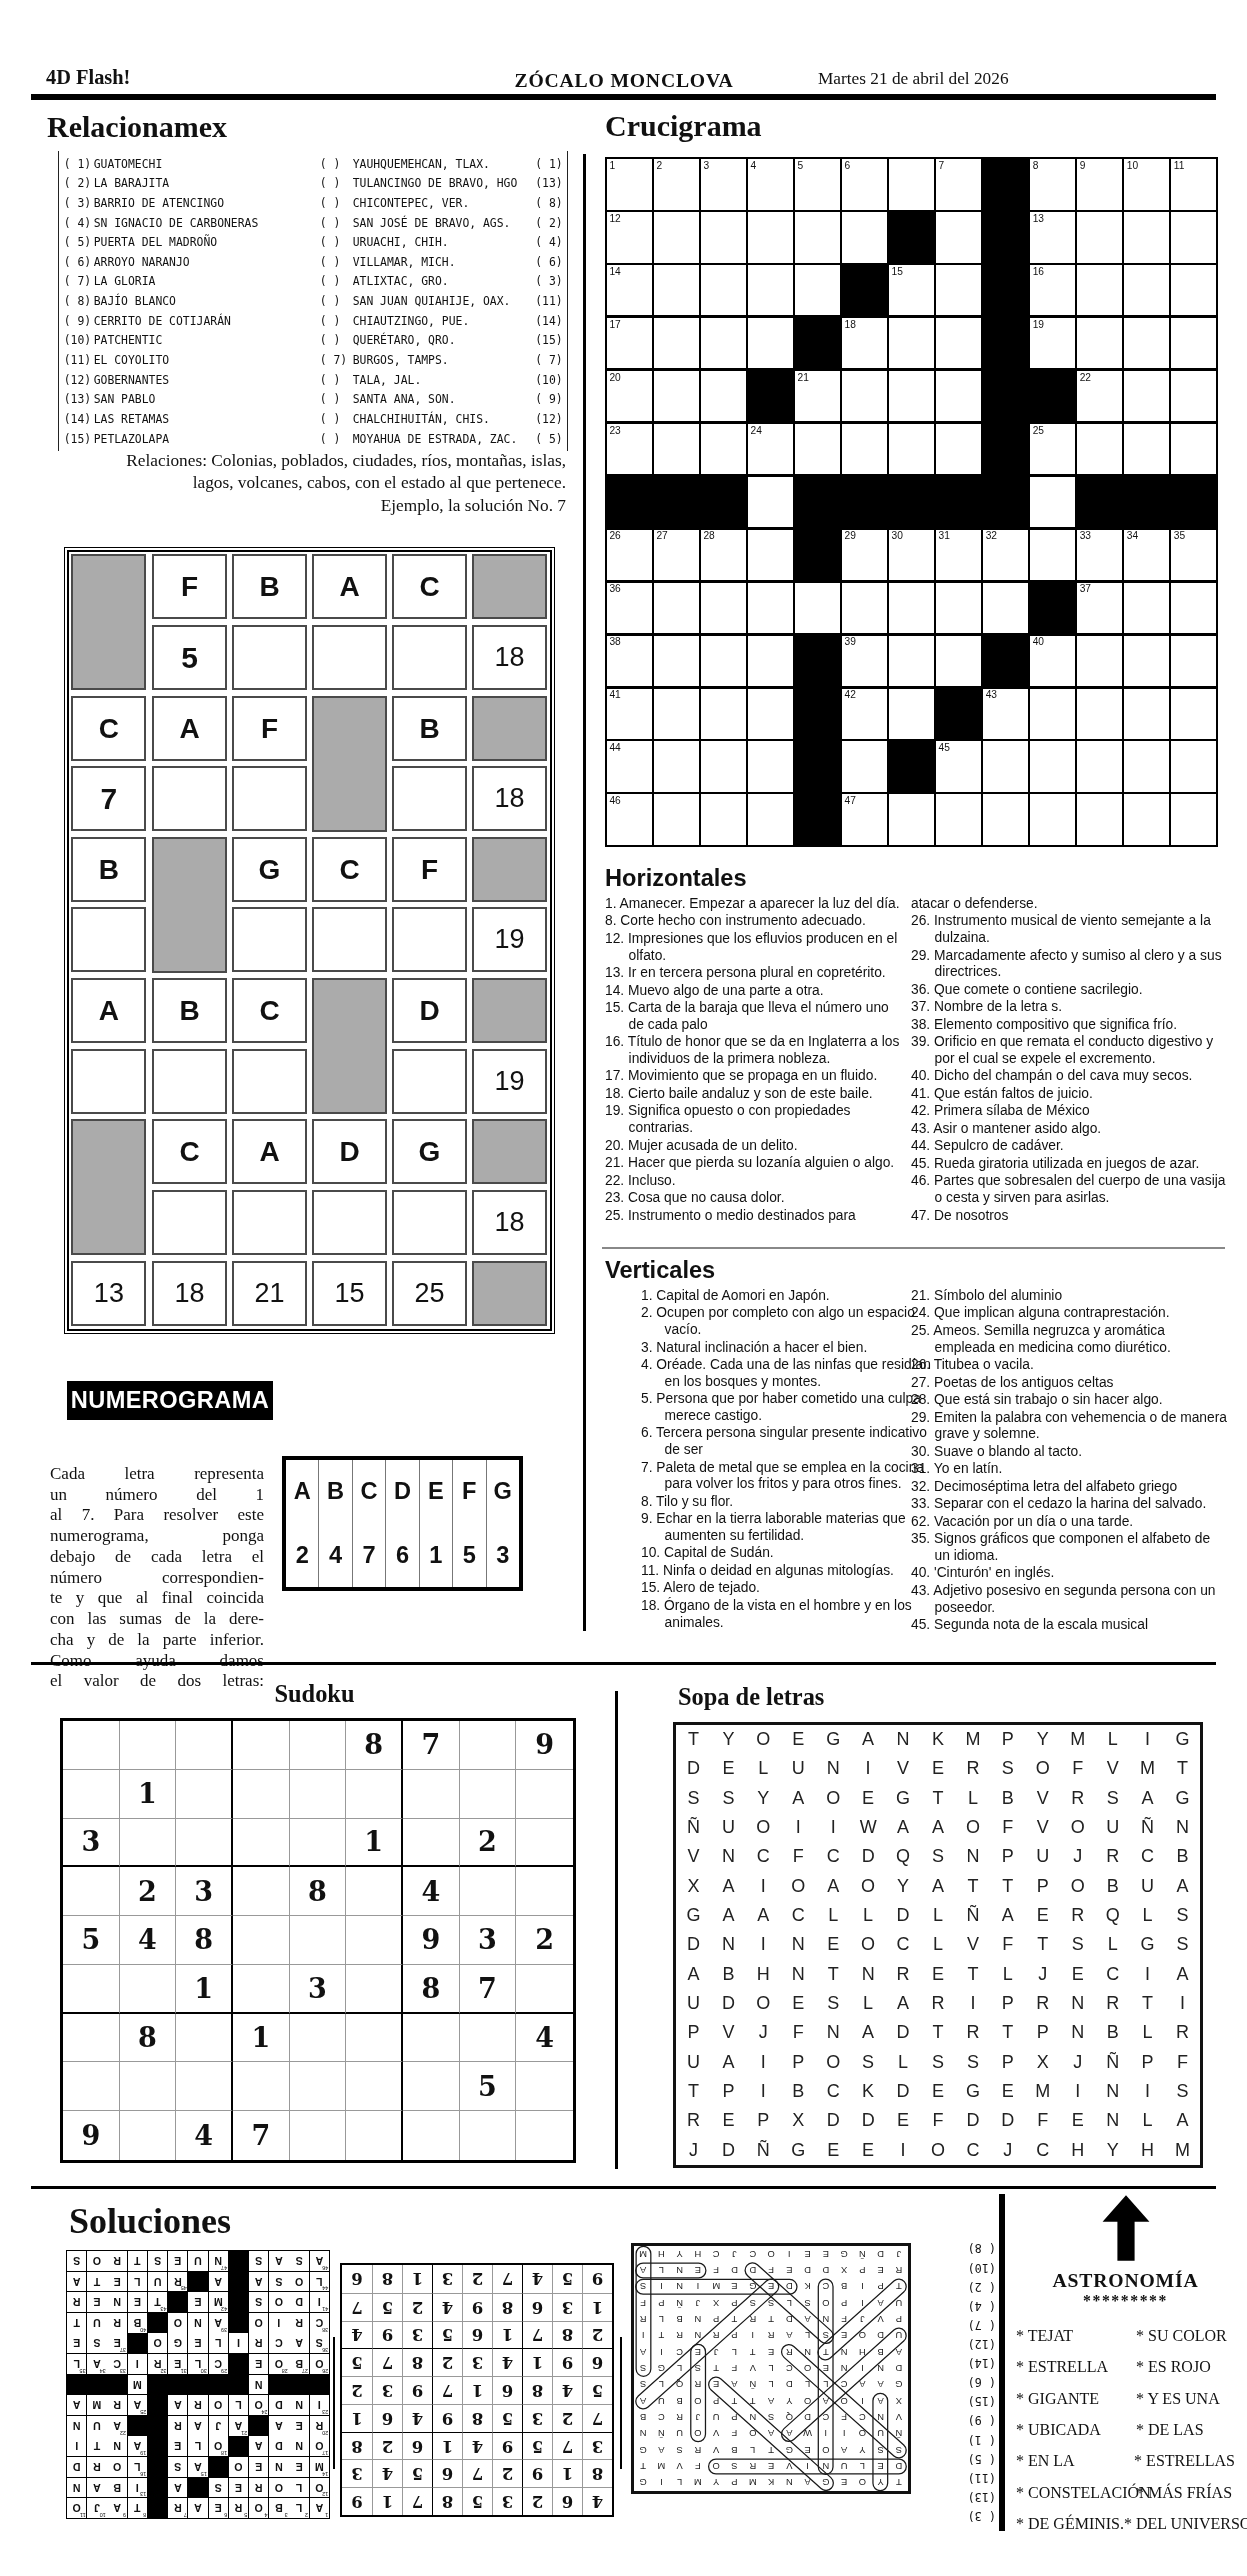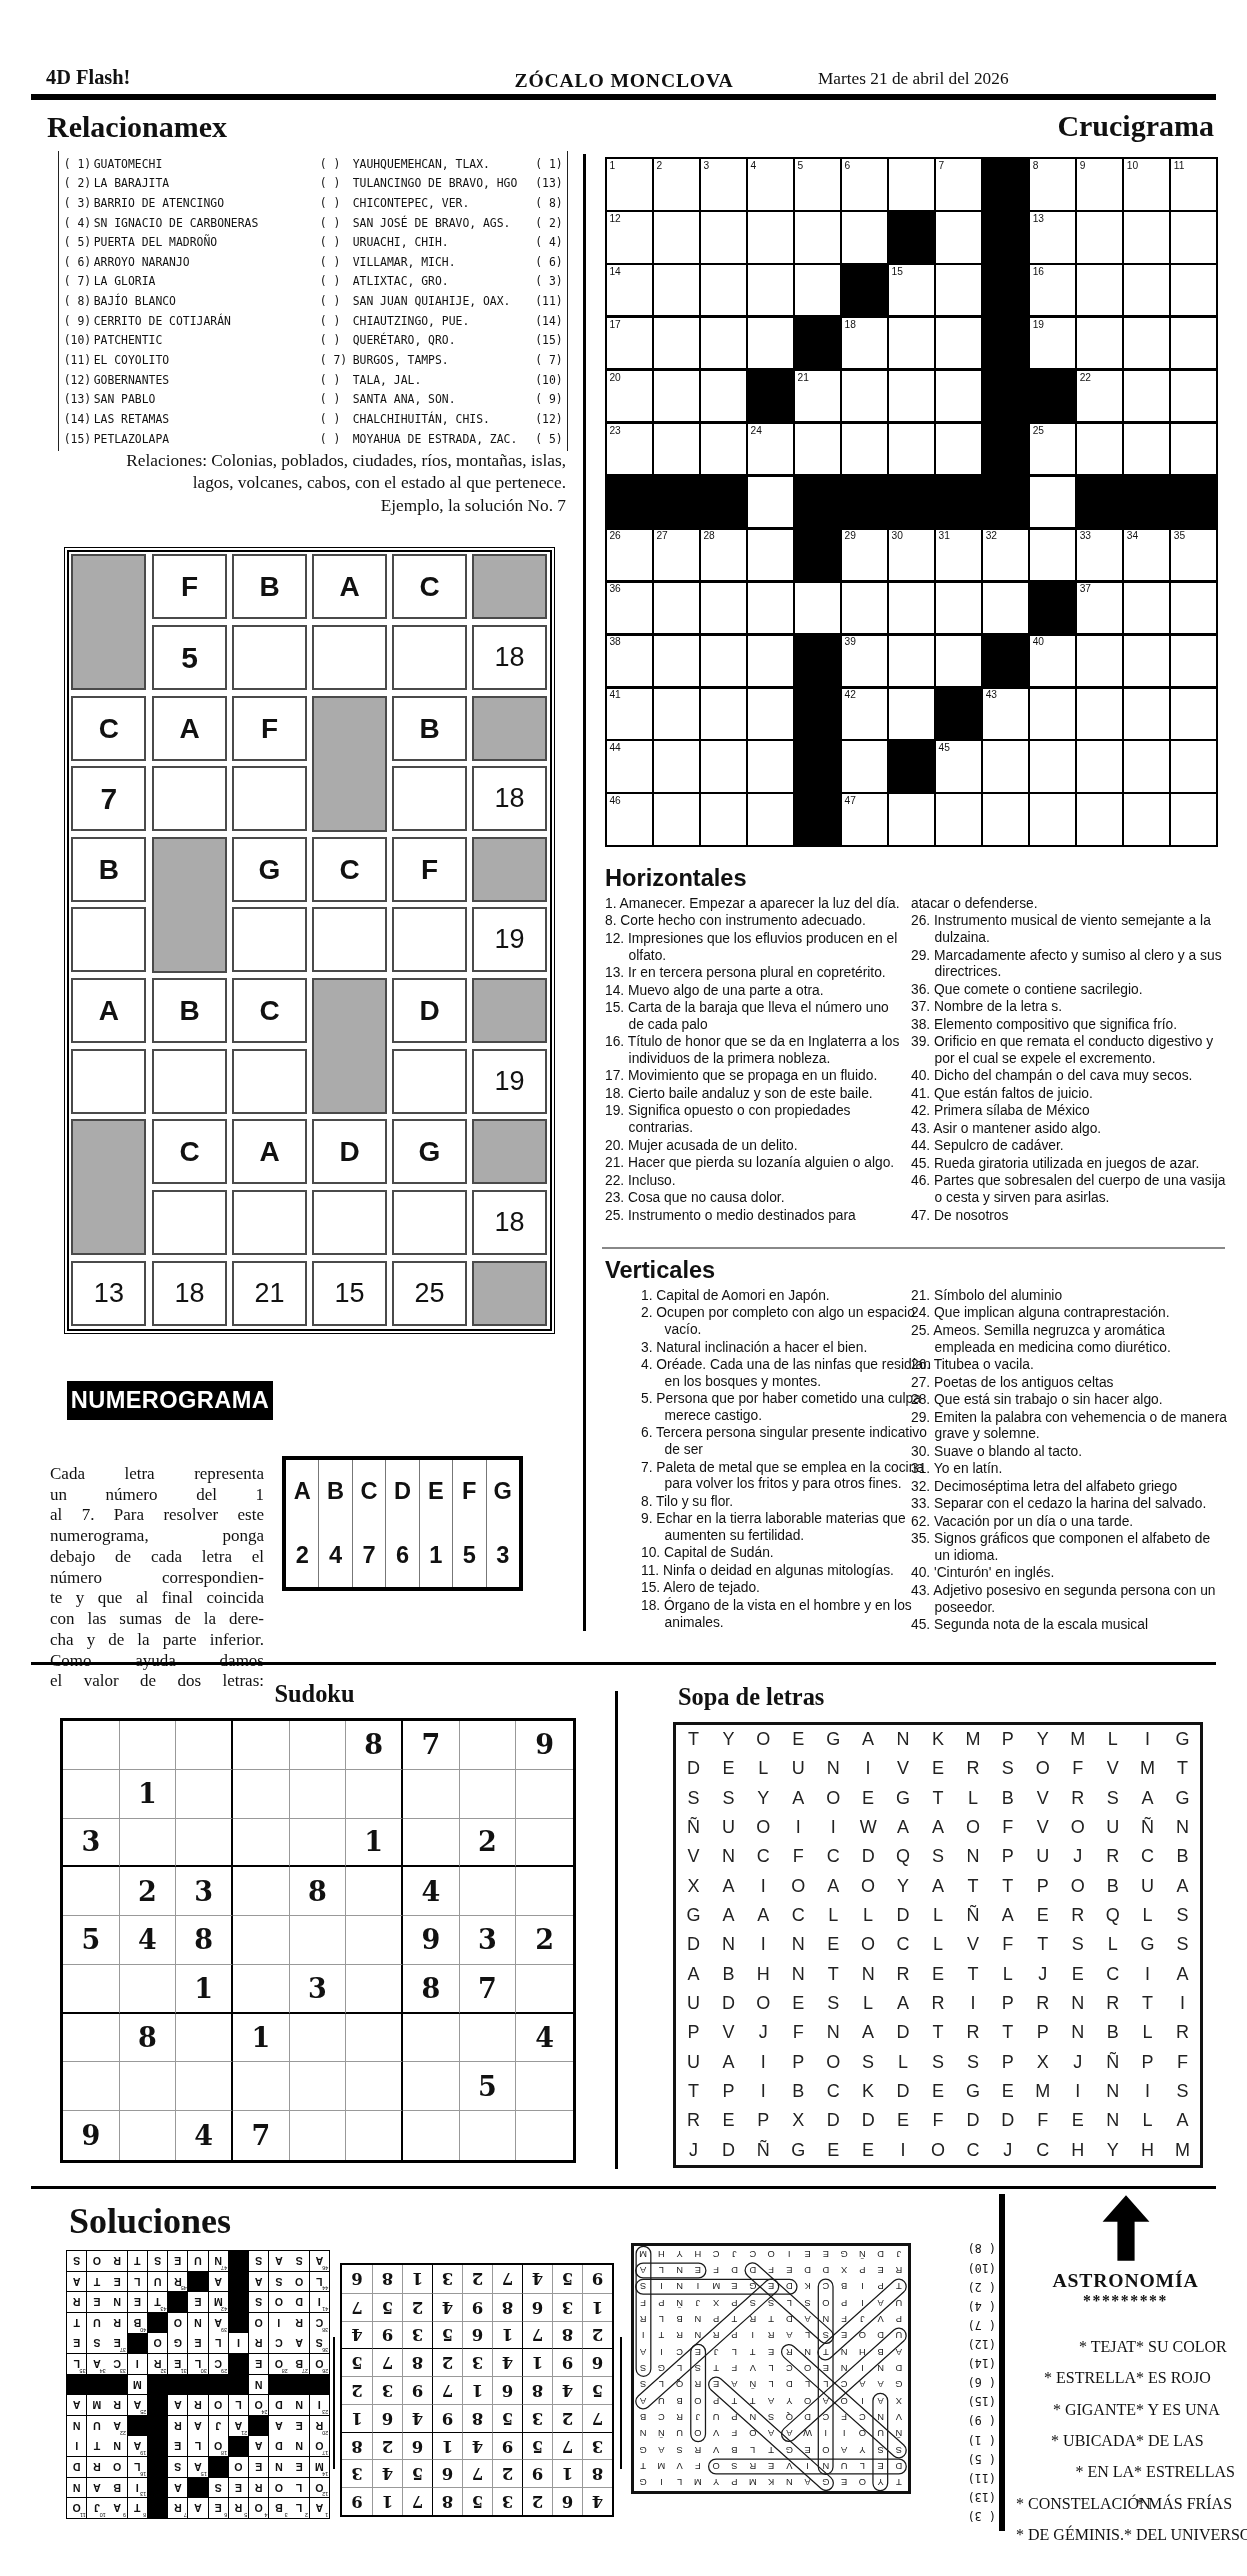--- a/index.html
+++ b/index.html
@@ -36,21 +36,21 @@
   #num-label{left:67px;top:1381px;width:206px;height:39px;background:#000;color:#fff;
              display:flex;align-items:center;justify-content:center;font:bold 23.6px "Liberation Sans",sans-serif;letter-spacing:0.4px;}
   #num-instr{left:50px;top:1464px;width:214px;font:17px "Liberation Serif",serif;line-height:1.22;}
   .ni-line{text-align:justify;text-align-last:justify;}
   #num-key{left:282px;top:1456px;width:233px;height:127px;border:4.7px solid #000;display:flex;}
   .nk-col{flex:1;border-right:1.6px solid #777;display:flex;flex-direction:column;}
   .nk-col:last-child{border-right:none;}
   .nk-letter,.nk-value{flex:1;display:flex;align-items:center;justify-content:center;font:700 23.6px "Liberation Sans",sans-serif;}
 
   
-  #cw-title{left:605px;top:109px;width:609px;text-align:right;font:bold 30px "Liberation Serif",serif;}
+  #cw-title{left:605px;top:109px;width:609px;text-align:left;font:bold 30px "Liberation Serif",serif;}
   #crossword{left:605px;top:157px;width:609px;height:686px;background:#000;border:2.4px solid #000;
              display:grid;grid-template-columns:repeat(13,1fr);grid-template-rows:repeat(13,1fr);gap:2.4px;}
   .cw-cell{background:#fff;position:relative;}
   .cw-black{background:#000;}
   .cw-num{position:absolute;top:0.8px;left:2.4px;font:400 10.2px "Liberation Sans",sans-serif;}
 
   #h-heading{left:605px;top:865px;font:bold 23.6px "Liberation Sans",sans-serif;}
   #v-heading{left:605px;top:1257px;font:bold 23.6px "Liberation Sans",sans-serif;}
   .clue-col{font:13.8px/1.21 "Liberation Sans",sans-serif;}
   #h-col1{left:605px;top:896px;width:300px;}
@@ -103,21 +103,21 @@
 
   #sol-answers{left:914px;top:2238px;width:82px;height:285px;transform:rotate(180deg);
                display:flex;flex-direction:column;justify-content:space-between;}
   .sa-row{font:11.8px "DejaVu Sans Mono",monospace;height:17.3px;}
 
   #astro-bar{left:999px;top:2194px;width:6.3px;height:337px;background:#000;}
   #astro{left:1016px;top:2195px;width:219px;}
   #astro-arrow{display:block;margin:0 auto;}
   #astro-title{text-align:center;font:bold 19.7px "Liberation Serif",serif;letter-spacing:0.8px;margin-top:7.9px;}
   #astro-stars{text-align:center;font:bold 15.7px "Liberation Serif",serif;letter-spacing:1.6px;}
-  #astro-list{margin-top:28px;text-align:right;}
+  #astro-list{margin-top:17px;}
   .astro-row{display:flex;margin-bottom:13.4px;}
   .astro-item{font:16px "Liberation Serif",serif;white-space:nowrap;}
   .astro-item.c1{width:120px;}
 </style>
 </head>
 <body>
 
 <div class="abs" id="hdr-left">4D Flash!</div>
 <div class="abs" id="hdr-center">ZÓCALO MONCLOVA</div>
 <div class="abs" id="hdr-right">Martes 21 de abril del 2026</div>

